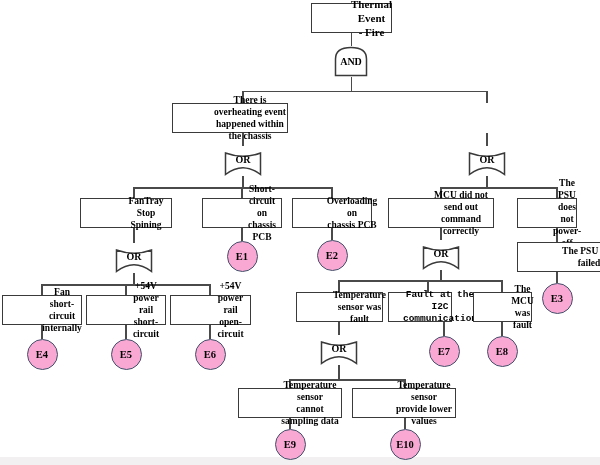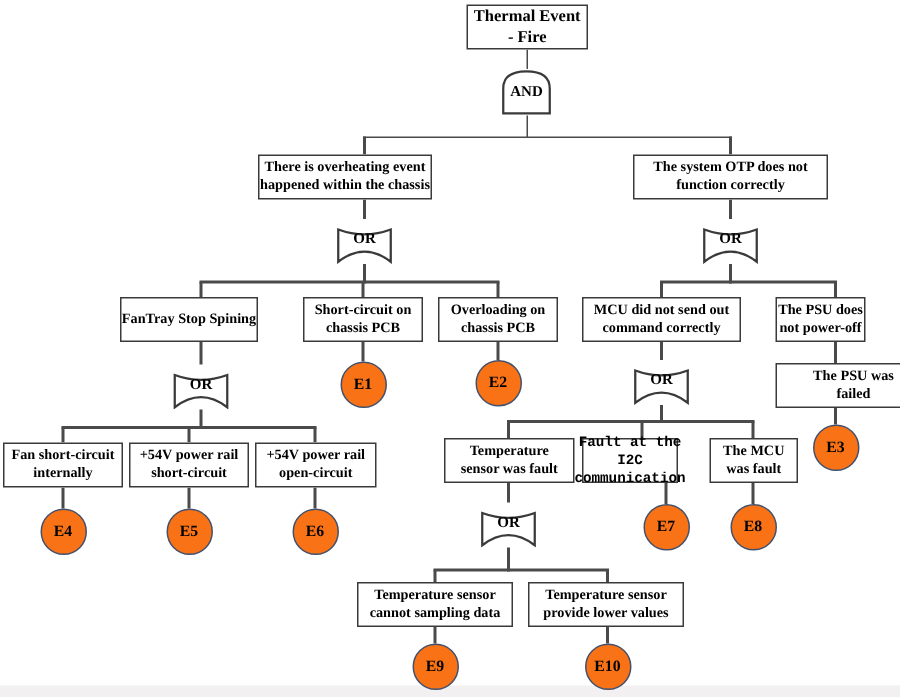--- a/index.html
+++ b/index.html
@@ -17,29 +17,30 @@
     position:absolute;
     box-sizing:border-box;
     border:1.5px solid var(--box-border,#3a3a3a);
     background:#fff;
     display:flex;align-items:center;justify-content:center;
     text-align:center;
     font-weight:bold;color:var(--text,#000);
     font-size:9.5px;line-height:12px;
     white-space:pre-line;
     z-index:3;
+    padding-left:40px;
   }
   .node.big{font-size:11px;line-height:14px;}
   
   .event{
     position:absolute;
     box-sizing:border-box;
     width:31px;height:31px;border-radius:50%;
     border:1.5px solid var(--event-border,#44506b);
-    background:#f97316;
+    background:#f9a8d4;
     display:flex;align-items:center;justify-content:center;
     font-weight:bold;font-size:10.5px;color:var(--text,#000);
     z-index:3;
   }
   
   .gate{position:absolute;z-index:2;}
   .gate svg{display:block;}
   .gate path{fill:#fff;stroke:var(--box-border,#3a3a3a);stroke-width:1.5;}
   .gate .glabel{
     position:absolute;left:0;right:0;top:0;bottom:4px;
@@ -148,22 +149,20 @@
         <path d="M1.5,28.5 Q19,15 36.5,28.5 L36.5,7 Q19,13.5 1.5,7 Z"></path>
       </svg>
     <span class="glabel">OR</span>
   </div>
 
   <div class="node big" style="left:311px;top:3px;width:81px;height:30px;">Thermal Event
 - Fire</div>
 
   <div class="node" style="left:172px;top:103px;width:116px;height:30px;">There is overheating event
 happened within the chassis</div>
-  <div class="node" style="left:422px;top:103px;width:130px;height:30px;">The system OTP does not
-function correctly</div>
 
   <div class="node" style="left:80px;top:198px;width:92px;height:30px;">FanTray Stop Spining</div>
   <div class="node" style="left:202px;top:198px;width:80px;height:30px;">Short-circuit on
 chassis PCB</div>
   <div class="node" style="left:292px;top:198px;width:80px;height:30px;">Overloading on
 chassis PCB</div>
   <div class="node" style="left:388px;top:198px;width:106px;height:30px;">MCU did not send out
 command correctly</div>
   <div class="node" style="left:517px;top:198px;width:60px;height:30px;">The PSU does
 not power-off</div>

